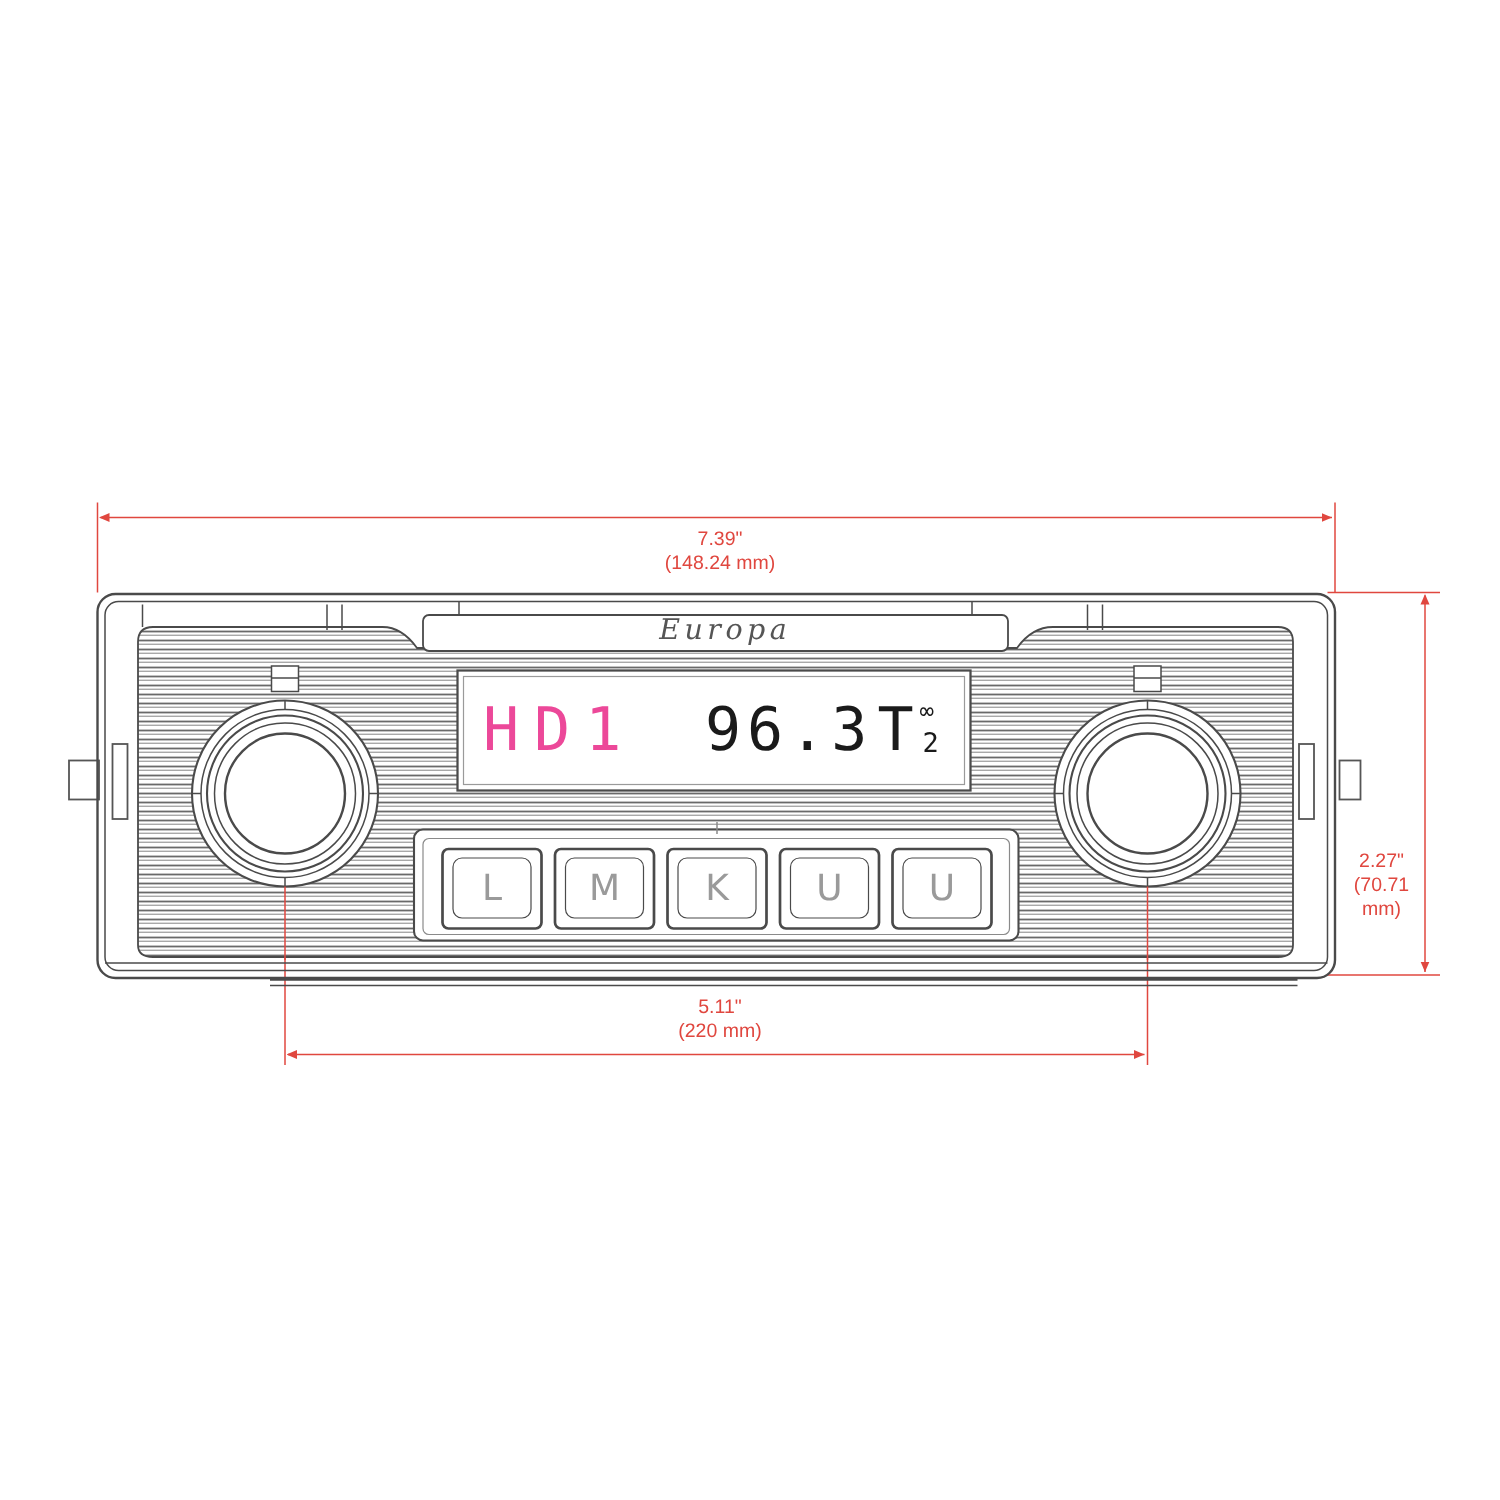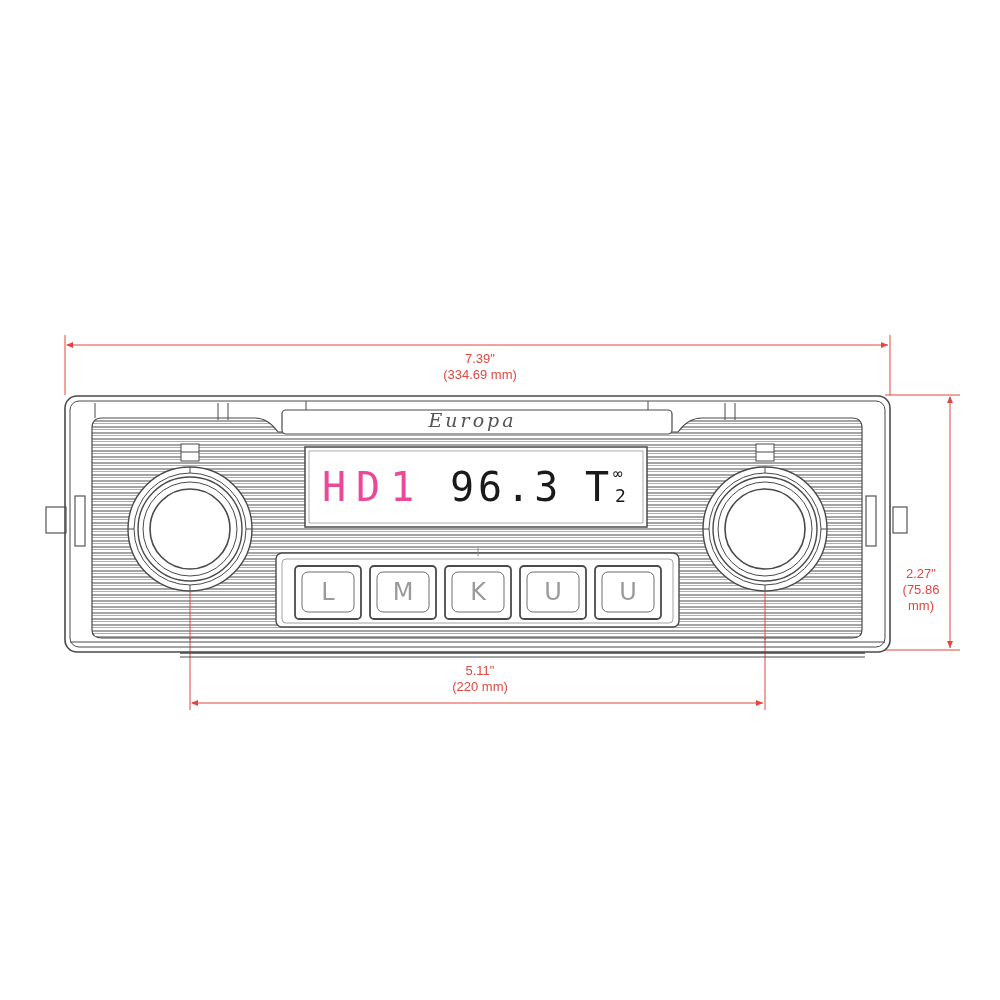--- a/index.html
+++ b/index.html
@@ -129,41 +129,41 @@
     <rect x="377" y="572" width="52" height="40" rx="6" stroke-width="0.8" fill="none"></rect>
     <rect x="445" y="566" width="66" height="53" rx="4" stroke-width="1.8"></rect>
     <rect x="452" y="572" width="52" height="40" rx="6" stroke-width="0.8" fill="none"></rect>
     <rect x="520" y="566" width="66" height="53" rx="4" stroke-width="1.8"></rect>
     <rect x="527" y="572" width="52" height="40" rx="6" stroke-width="0.8" fill="none"></rect>
     <rect x="595" y="566" width="66" height="53" rx="4" stroke-width="1.8"></rect>
     <rect x="602" y="572" width="52" height="40" rx="6" stroke-width="0.8" fill="none"></rect>
   </g>
 </svg>
 
-<div class="abs brand" style="left:400px; top:409px; width:145px; text-align:center; font-size:19px; color:#555; letter-spacing:3px;">Europa</div>
+<div class="abs brand" style="left:411px; top:409px; width:145px; text-align:center; font-size:19px; color:#555; letter-spacing:3px;">Europa</div>
 
 <div class="abs lcd-text" style="left:322px; top:463px; font-size:40px; color:#ec4899; letter-spacing:10px; line-height:48px;">HD1</div>
-<div class="abs lcd-text" style="left:450px; top:463px; font-size:40px; color:#1a1a1a; letter-spacing:4px; line-height:48px;">96.3</div>
+<div class="abs lcd-text" style="left:470px; top:463px; font-size:40px; color:#1a1a1a; letter-spacing:4px; line-height:48px;">96.3</div>
 <div class="abs lcd-text" style="left:585px; top:463px; font-size:40px; color:#1a1a1a; line-height:48px;">T</div>
 <div class="abs lcd-text" style="left:613px; top:466px; font-size:16px; color:#1a1a1a; line-height:16px;">∞</div>
 <div class="abs lcd-text" style="left:615px; top:487px; font-size:18px; color:#1a1a1a; line-height:18px;">2</div>
 
 <div class="abs key-label" style="left:295px; top:578px; width:66px; text-align:center; font-size:24px; color:#9a9a9a;">L</div>
 <div class="abs key-label" style="left:370px; top:578px; width:66px; text-align:center; font-size:24px; color:#9a9a9a;">M</div>
 <div class="abs key-label" style="left:445px; top:578px; width:66px; text-align:center; font-size:24px; color:#9a9a9a;">K</div>
 <div class="abs key-label" style="left:520px; top:578px; width:66px; text-align:center; font-size:24px; color:#9a9a9a;">U</div>
 <div class="abs key-label" style="left:595px; top:578px; width:66px; text-align:center; font-size:24px; color:#9a9a9a;">U</div>
 
 <div class="dim-label" style="left:400px; top:351px; width:160px;">
   <div>7.39"</div>
-  <div>(334.69 mm)</div>
+  <div>(148.24 mm)</div>
 </div>
 
 <div class="dim-label" style="left:896px; top:566px; width:50px;">
   <div>2.27"</div>
-  <div>(75.86</div>
+  <div>(70.71</div>
   <div>mm)</div>
 </div>
 
 <div class="dim-label" style="left:400px; top:663px; width:160px;">
   <div>5.11"</div>
   <div>(220 mm)</div>
 </div>
 
 </body></html>

